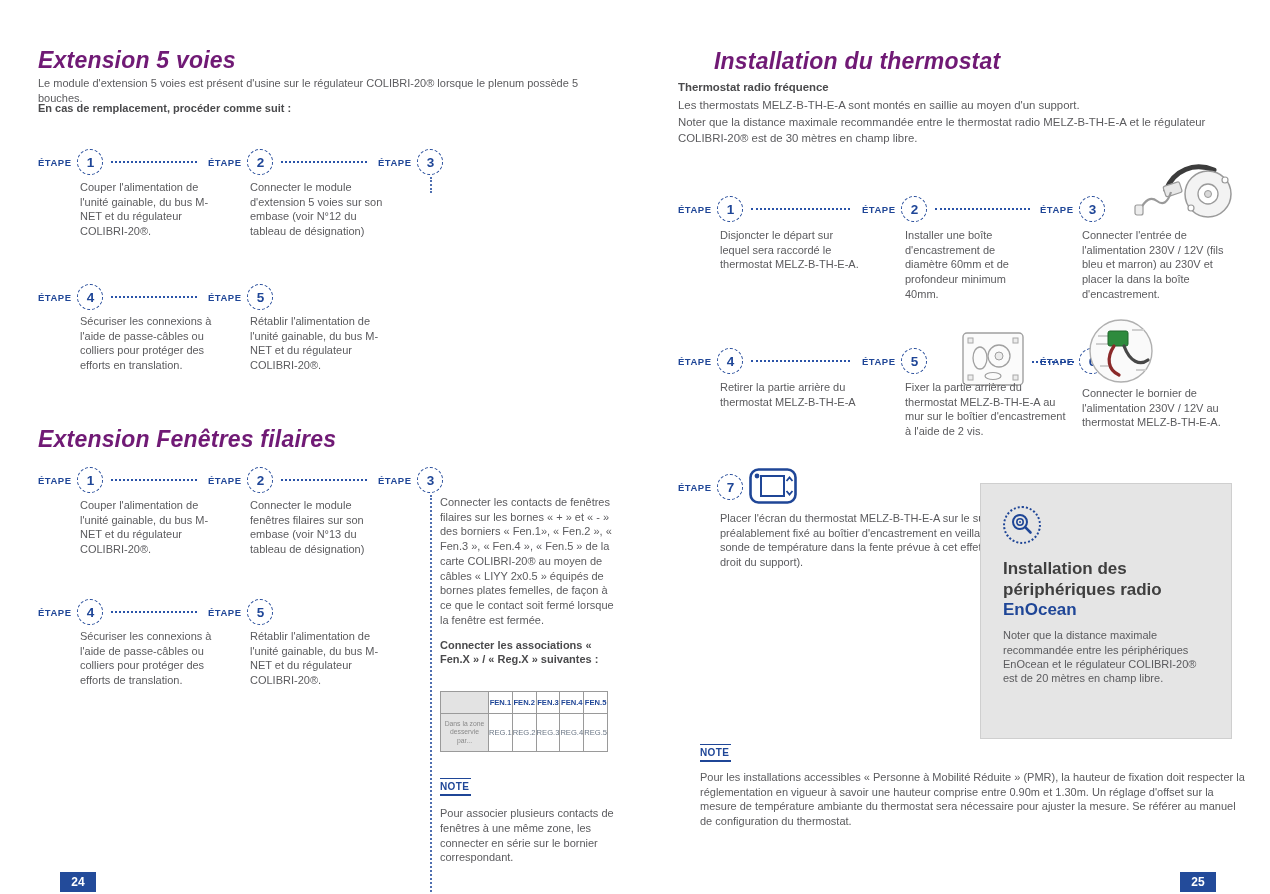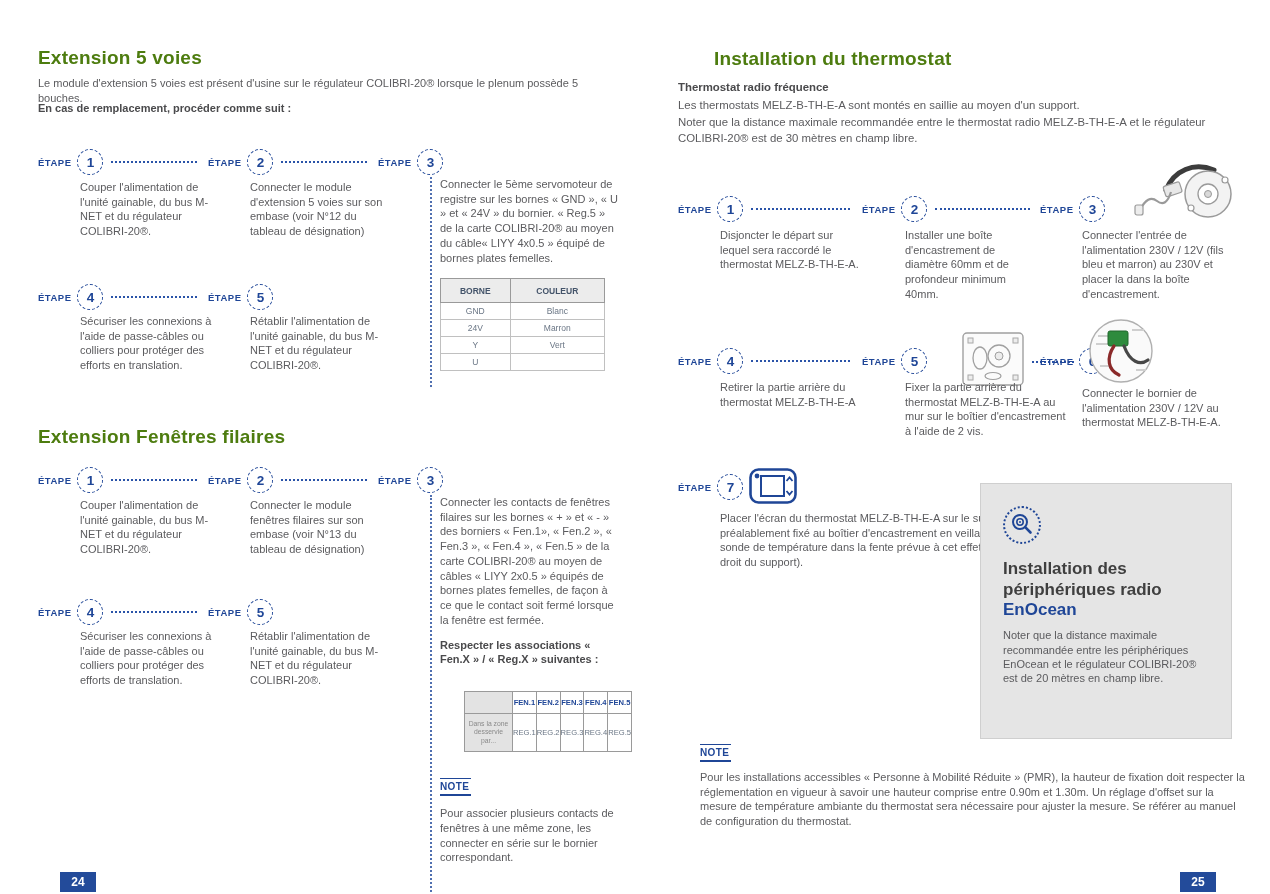--- a/index.html
+++ b/index.html
@@ -2,21 +2,21 @@
 <html><head>
 <meta charset="utf-8">
 <style>
   * { margin:0; padding:0; box-sizing:border-box; }
   html,body { background:#ffffff; }
   body {
     width:1270px; height:894px; position:relative; overflow:hidden;
     font-family:"Liberation Sans", sans-serif; color:#5b5b5e;
   }
   .abs { position:absolute; }
-  .h1 { font-size:19px; font-weight:bold; color:#4d7c0f; letter-spacing:.2px; }
+  .h1 { font-size:23px; font-weight:bold; color:#701a75; letter-spacing:.2px;font-style:italic; }
   .body-txt { font-size:11px; line-height:1.34; color:#5b5b5e; }
   .body-txt-lg { font-size:11.4px; line-height:1.38; color:#5b5b5e; }
   .bold-dark { font-weight:bold; color:#4a4a4c; }
 
   
   .step-header { display:flex; align-items:center; }
   .etape-label { font-size:9.5px; font-weight:bold; color:#1f4697; letter-spacing:.5px; flex:0 0 auto; }
   .step-circle {
     width:26px; height:26px; border:1.7px dashed #1f4697; border-radius:50%;
     display:flex; align-items:center; justify-content:center;
@@ -76,47 +76,20 @@
 </div>
 <div class="abs step-header" style="left:378px; top:149px;">
   <span class="etape-label">ÉTAPE</span>
   <span class="step-circle">3</span>
 </div>
 
 <div class="abs body-txt" style="left:80px; top:180px; width:142px;">Couper l'alimentation de l'unité gainable, du bus M-NET et du régulateur COLIBRI-20®.</div>
 <div class="abs body-txt" style="left:250px; top:180px; width:142px;">Connecter le module d'extension 5 voies sur son embase (voir N°12 du tableau de désignation)</div>
 
 <div class="abs dotcol" style="left:430px; top:177px; width:188px; padding-bottom:16px;">
-  <div class="body-txt">Connecter le 5ème servomoteur de registre sur les bornes « GND », « U » et « 24V » du bornier. « Reg.5 » de la carte COLIBRI-20® au moyen du câble« LIYY 4x0.5 » équipé de bornes plates femelles.</div>
-  <table class="borne-table" style="margin-top:13px;">
-    <thead>
-      <tr>
-        <th>BORNE</th>
-        <th>COULEUR</th>
-      </tr>
-    </thead>
-    <tbody>
-      <tr>
-        <td>GND</td>
-        <td>Blanc</td>
-      </tr>
-      <tr>
-        <td>24V</td>
-        <td>Marron</td>
-      </tr>
-      <tr>
-        <td>Y</td>
-        <td>Vert</td>
-      </tr>
-      <tr>
-        <td>U</td>
-        <td></td>
-      </tr>
-    </tbody>
-  </table>
 </div>
 
 <div class="abs step-header" style="left:38px; top:284px; width:163px;">
   <span class="etape-label">ÉTAPE</span>
   <span class="step-circle">4</span>
   <span class="leader"></span>
 </div>
 <div class="abs step-header" style="left:208px; top:284px;">
   <span class="etape-label">ÉTAPE</span>
   <span class="step-circle">5</span>
@@ -139,22 +112,22 @@
 <div class="abs step-header" style="left:378px; top:467px;">
   <span class="etape-label">ÉTAPE</span>
   <span class="step-circle">3</span>
 </div>
 
 <div class="abs body-txt" style="left:80px; top:498px; width:142px;">Couper l'alimentation de l'unité gainable, du bus M-NET et du régulateur COLIBRI-20®.</div>
 <div class="abs body-txt" style="left:250px; top:498px; width:142px;">Connecter le module fenêtres filaires sur son embase (voir N°13 du tableau de désignation)</div>
 
 <div class="abs dotcol" style="left:430px; top:495px; width:190px; padding-bottom:42px;">
   <div class="body-txt">Connecter les contacts de fenêtres filaires sur les bornes « + » et « - » des borniers « Fen.1», « Fen.2 », « Fen.3 », « Fen.4 », « Fen.5 » de la carte COLIBRI-20® au moyen de câbles « LIYY 2x0.5 » équipés de bornes plates femelles, de façon à ce que le contact soit fermé lorsque la fenêtre est fermée.</div>
-  <div class="body-txt bold-dark" style="margin-top:10px;">Respecter les associations « Fen.X » / « Reg.X » suivantes :</div>
-  <table class="fen-table" style="margin-top:24px;margin-left:24px;">
+  <div class="body-txt bold-dark" style="margin-top:10px;">Connecter les associations « Fen.X » / « Reg.X » suivantes :</div>
+  <table class="fen-table" style="margin-top:24px;">
     <thead>
       <tr>
         <th class="corner" style="width:48px;"></th>
         <th>FEN.1</th>
         <th>FEN.2</th>
         <th>FEN.3</th>
         <th>FEN.4</th>
         <th>FEN.5</th>
       </tr>
     </thead>

